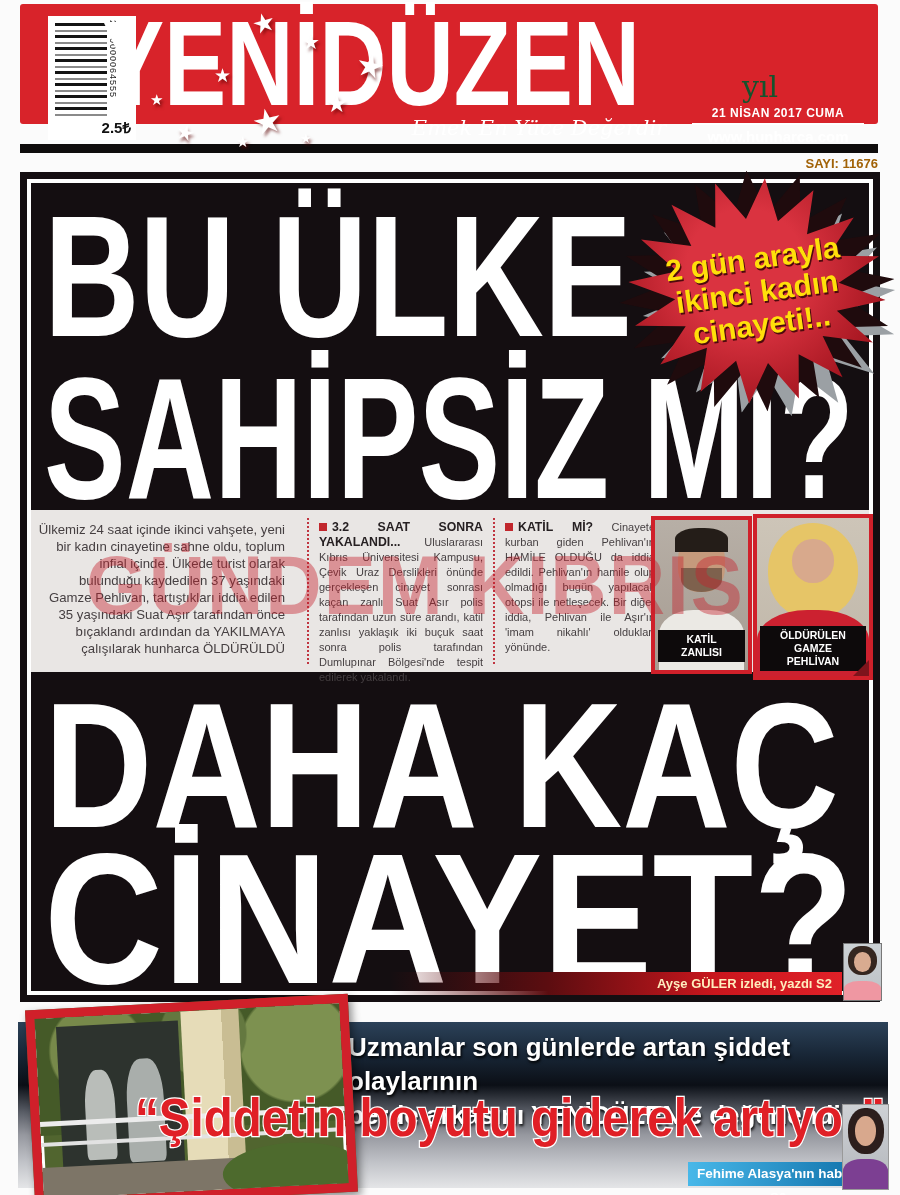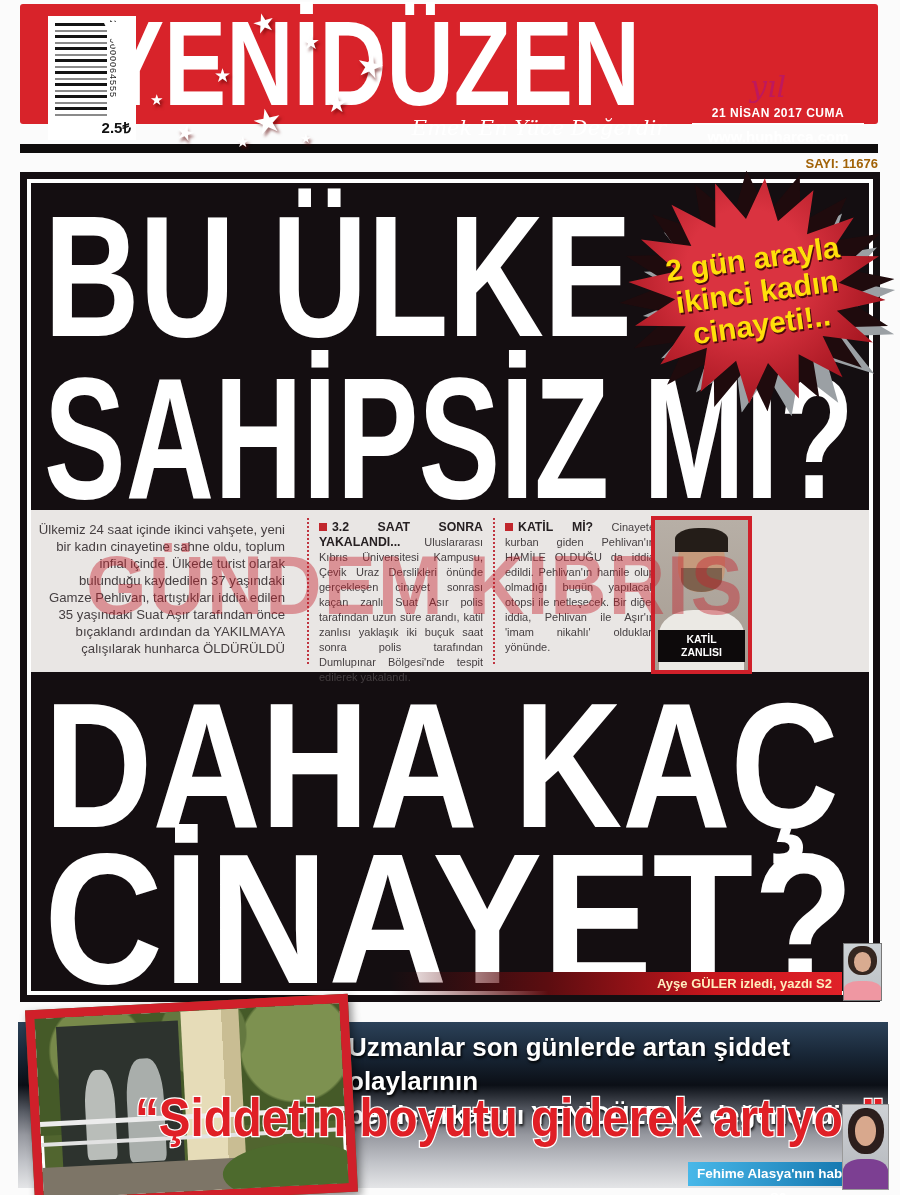--- a/index.html
+++ b/index.html
@@ -15,22 +15,22 @@
   .price{position:absolute;right:5px;bottom:3px;font-weight:800;font-size:15px;color:#111;}
   .logo-svg{position:absolute;left:102px;top:10px;overflow:visible;}
   .logo-svg text{font-family:"Liberation Sans",sans-serif;font-weight:900;fill:#ffffff;}
   .star{position:absolute;color:#fff;text-shadow:2px 3px 3px rgba(90,0,0,.55);z-index:3;line-height:1;}
   .star::before{content:"★";}
   .slogan{position:absolute;left:408px;top:116px;width:262px;text-align:center;color:#fff;
           font-family:"DejaVu Serif",serif;font-style:italic;font-size:21px;}
   .years{position:absolute;left:736px;top:8px;display:flex;align-items:flex-end;height:98px;}
   .years-num{font-family:"DejaVu Sans",sans-serif;font-weight:400;font-size:98px;line-height:.88;
              letter-spacing:-10px;color:#1b1b30;}
-  .years-label{font-family:"DejaVu Serif",serif;font-style:italic;font-size:30px;color:#be185d;
-               margin-left:14px;margin-bottom:2px;}
+  .years-label{font-family:"DejaVu Serif",serif;font-size:30px;color:#14532d;
+               margin-left:6px;margin-bottom:2px;}
   .date-block{position:absolute;left:688px;top:106px;width:180px;text-align:center;color:#fff;}
   .date-line{font-weight:700;font-size:12px;letter-spacing:.5px;}
   .date-rule{border:0;border-top:2px solid #fff;margin:3px 4px;}
   .site-line{font-weight:700;font-size:15px;}
   .black-band{position:absolute;left:20px;top:144px;width:858px;height:9px;background:#0e0c0c;}
   .issue{position:absolute;left:600px;top:156px;width:278px;text-align:right;
          font-weight:700;font-size:13px;color:#a16207;}
   
   .blackbox{position:absolute;left:20px;top:172px;width:860px;height:830px;background:#140e11;}
   .inner-border{position:absolute;inset:7px;border:4px solid #fff;z-index:1;pointer-events:none;}
@@ -184,20 +184,31 @@
       </div>
 
       <div class="photo-frame p-suspect">
         <div class="s-wall"></div>
         <div class="s-face"></div>
         <div class="s-hair"></div>
         <div class="s-beard"></div>
         <div class="s-shirt"></div>
         <div class="caption cap1">KATİL ZANLISI</div>
       </div>
+      <div class="photo-frame p-victim">
+        <div class="v-bg"></div>
+        <div class="v-hair"></div>
+        <div class="v-face"></div>
+        <div class="v-top"></div>
+        <div class="caption cap2">
+          <div>ÖLDÜRÜLEN</div>
+          <div>GAMZE PEHLİVAN</div>
+        </div>
+        <div class="fold"></div>
+      </div>
 
       <div class="watermark">GÜNDEM KIBRIS</div>
     </div>
 
     <svg class="hl" style="left:24px;top:515px;" width="805" height="150">
       <text x="0" y="140" font-size="178" textLength="795" lengthAdjust="spacingAndGlyphs">DAHA KAÇ</text>
     </svg>
     <svg class="hl" style="left:24px;top:663px;" width="818" height="155">
       <text x="0" y="148" font-size="185" textLength="810" lengthAdjust="spacingAndGlyphs">CİNAYET?</text>
     </svg>

